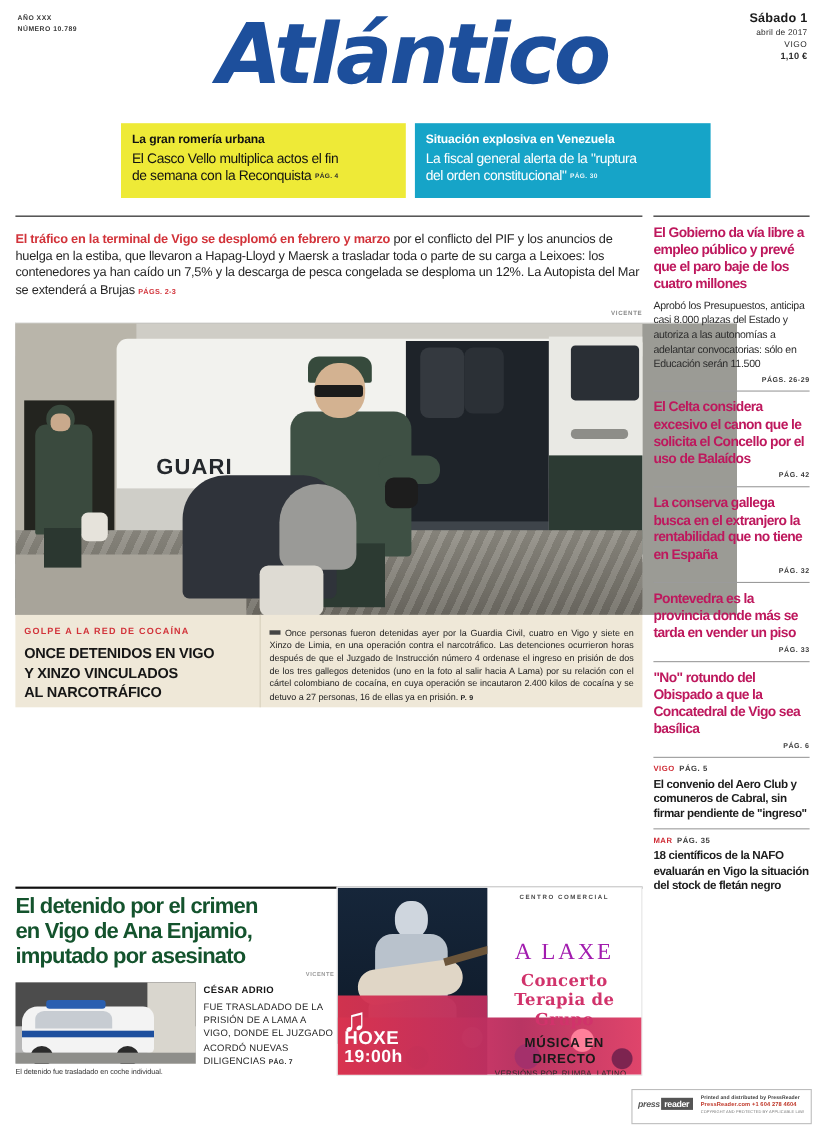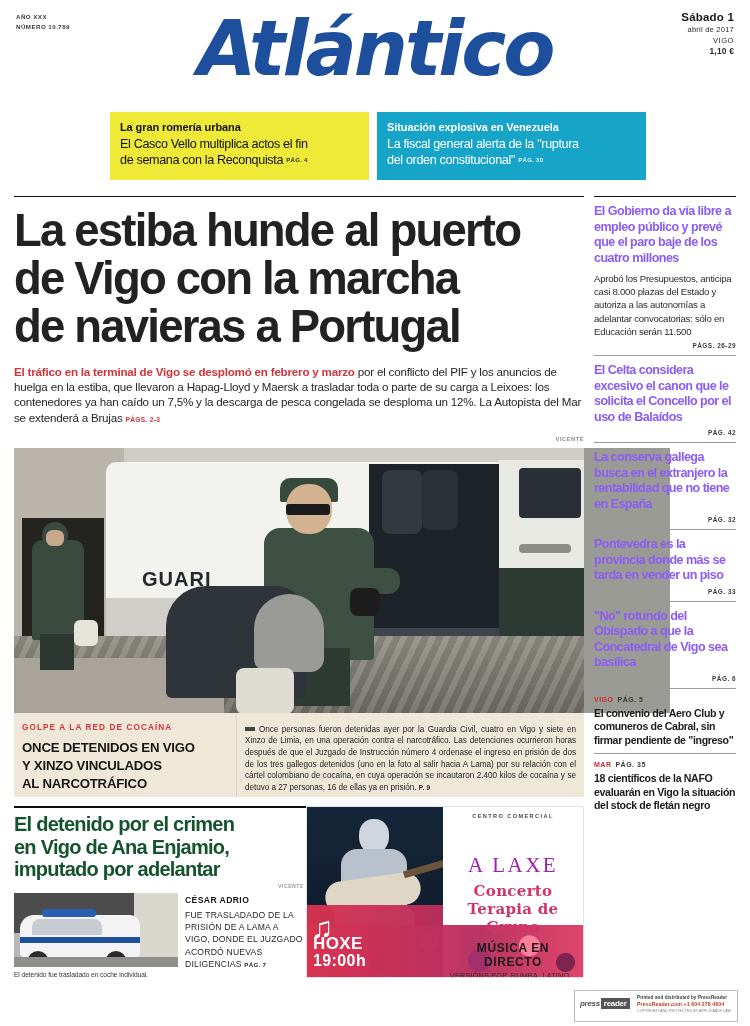--- a/index.html
+++ b/index.html
@@ -196,21 +196,21 @@
   .ad-c1{font-size:15px;line-height:17px;letter-spacing:.3px;margin-top:5px;}
   .ad-c2{font-size:15px;line-height:18px;letter-spacing:.3px;}
   .ad-md{font-size:12px;font-weight:700;letter-spacing:.6px;color:#1a1a1a;margin-top:5px;}
   .ad-vs{font-size:7.2px;letter-spacing:.25px;color:#2b2b2b;margin-top:2px;}
 
   
   .side{position:absolute;left:594px;top:196px;width:142px;}
   .side-rule{border-top:1.6px solid #111;}
   .side-rule-thin{border-top:1px solid #9b9b9b;}
   .s-item{padding:7px 0 6px 0;}
-  .s-head{font-size:12.6px;font-weight:700;line-height:15.5px;letter-spacing:-.55px;color:#8b5cf6;}
+  .s-head{font-size:12.6px;font-weight:700;line-height:15.5px;letter-spacing:-.55px;color:#be185d;}
   .s-body{font-size:9.6px;line-height:13.2px;letter-spacing:-.25px;color:#2c2c2c;margin-top:6px;}
   .s-pg{font-size:6.4px;font-weight:700;letter-spacing:.5px;color:#3a3a3a;text-align:right;margin-top:4px;}
   .s-tag{font-size:7px;font-weight:700;letter-spacing:.5px;color:#cf2b35;margin-bottom:4px;}
   .s-tag em{font-style:normal;color:#3a3a3a;margin-left:4px;}
   .s-head-sm{font-size:10.6px;font-weight:700;line-height:13.6px;letter-spacing:-.35px;color:#1c1c1c;}
 
   
   .footer{position:absolute;left:0;bottom:0;width:750px;height:42px;background:#fff;}
   .pr-box{position:absolute;right:12px;top:6px;width:162px;height:30px;
     border:1px solid #bdbdbd;background:#fff;}
@@ -271,25 +271,20 @@
           <span class="pg">PÁG. 30</span>
         </div>
       </div>
     </div>
 
   </div>
 
   <div class="main">
     <div class="rule-top"></div>
 
-    <div class="headline">
-      <span>La estiba hunde al puerto</span>
-      <span>de Vigo con la marcha</span>
-      <span>de navieras a Portugal</span>
-    </div>
 
     <div class="standfirst">
       <span class="lead">El tráfico en la terminal de Vigo se desplomó en febrero y marzo</span><span> por el conflicto del PIF y los anuncios de huelga en la estiba, que llevaron a Hapag-Lloyd y Maersk a trasladar toda o parte de su carga a Leixoes: los contenedores ya han caído un 7,5% y la descarga de pesca congelada se desploma un 12%. La Autopista del Mar se extenderá a Brujas </span><span class="pgr">PÁGS. 2-3</span>
     </div>
 
     <div class="credit-row">
       <span class="credit">VICENTE</span>
     </div>
 
     <div class="mainphoto">
@@ -342,21 +337,21 @@
       </div>
     </div>
   </div>
 
   <div class="bottom">
     <div class="b-rule"></div>
     <div class="b-left">
       <div class="b-head">
         <span>El detenido por el crimen</span>
         <span>en Vigo de Ana Enjamio,</span>
-        <span>imputado por adelantar</span>
+        <span>imputado por asesinato</span>
       </div>
       <div class="b-credit">
         <b>VICENTE</b>
       </div>
       <div class="b-media">
         <div>
           <div class="b-photo">
             <div class="bp-wall"></div>
               <div class="bp-wall2"></div>
             <div class="bp-car"></div>

